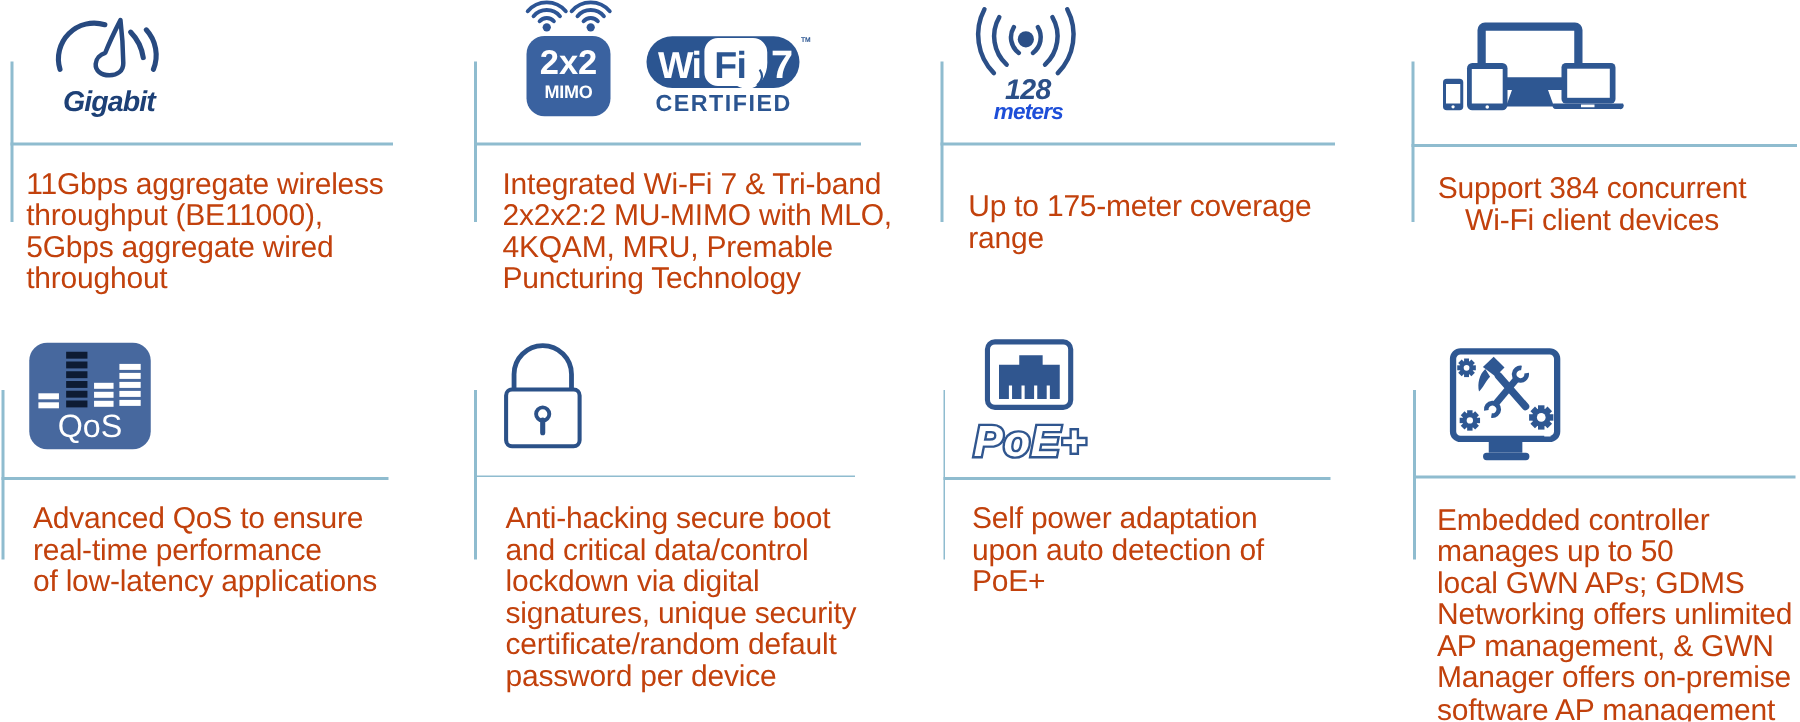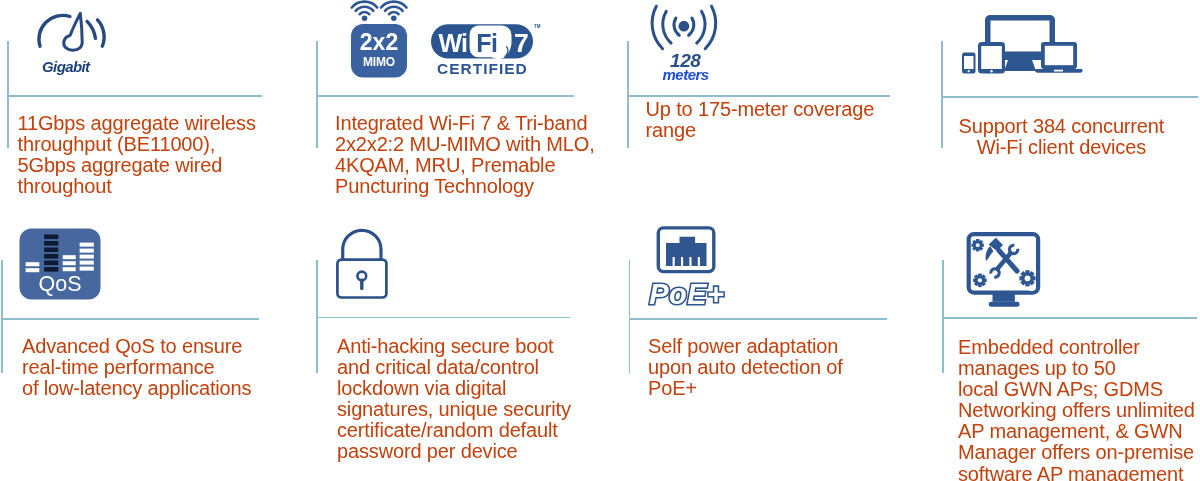--- a/index.html
+++ b/index.html
@@ -23,21 +23,21 @@
     <path d="M 87.1 21.4 A 30.7 30.7 0 0 1 95.5 38.4"></path>
     <path d="M 97.5 19.9 A 25 25 0 0 1 102.3 46.2"></path>
   </g>
   <path d="M 80.3 13.4
            C 81.1 20 82.1 34 82.2 42
            C 82.3 47.3 78.3 50.2 73.0 50.2
            C 67.0 50.2 63.5 46.8 63.8 42.6
            C 64.0 39.2 66.8 36.3 70.2 35.2
            C 73.2 27.5 77.3 19.2 80.3 13.4 Z" fill="none" stroke="#27497f" stroke-width="3" stroke-linejoin="round"></path>
 </svg>
-<div class="navy" style="position:absolute;left:42px;top:57.5px;font-size:15px;letter-spacing:-0.6px;">Gigabit</div>
+<div class="navy" style="position:absolute;left:42px;top:57.5px;font-size:19px;letter-spacing:-0.6px;">Gigabit</div>
 <div class="txt" style="left:17.5px;top:112.5px;">11Gbps aggregate wireless
 throughput (BE11000),
 5Gbps aggregate wired
 throughout</div>
 
 <div class="vline" style="left:316px;top:41px;height:107px;"></div>
 <div class="hline" style="left:316px;top:95px;width:258px;"></div>
 <svg style="left:345px;top:0px;" width="66" height="80" viewBox="0 0 66 80">
   <g fill="none" stroke="#2d5595" stroke-width="2.6" stroke-linecap="round">
     <path d="M 14.75 14.2 A 6.2 6.2 0 0 1 24.25 14.2"></path>
@@ -79,21 +79,21 @@
     <path d="M 675.9 18.1 A 13 13 0 0 0 679.2 35.3"></path>
     <path d="M 666.2 11.4 A 25.6 25.6 0 0 0 671.1 43.1"></path>
     <path d="M 656.3 6.2 A 36.5 36.5 0 0 0 662.6 48.8"></path>
     <path d="M 691.9 18.1 A 13 13 0 0 1 688.6 35.3"></path>
     <path d="M 701.6 11.4 A 25.6 25.6 0 0 1 696.7 43.1"></path>
     <path d="M 711.5 6.2 A 36.5 36.5 0 0 1 705.2 48.8"></path>
   </g>
 </svg>
 <div class="navy" style="position:absolute;left:670px;top:53px;font-size:19px;line-height:16.5px;color:#2b4f87;letter-spacing:-0.4px;">128</div>
 <div class="navy" style="position:absolute;left:662.5px;top:68px;font-size:15px;line-height:14.5px;color:#1d4ed8;letter-spacing:-0.5px;">meters</div>
-<div class="txt" style="left:645.5px;top:99px;">Up to 175-meter coverage
+<div class="txt" style="left:645.5px;top:128px;">Up to 175-meter coverage
 range</div>
 
 <div class="vline" style="left:941px;top:41px;height:107px;"></div>
 <div class="hline" style="left:941px;top:96px;width:257px;"></div>
 <svg style="left:958px;top:12px;" width="128" height="64" viewBox="0 0 128 64">
   <g fill="#2e5792">
     <rect x="27" y="3" width="70" height="45" rx="5"></rect>
     <rect x="32.5" y="8.5" width="59" height="31" fill="#ffffff"></rect>
     <path d="M 50 48 L 74 48 L 78 59 L 46 59 Z"></path>
     <rect x="20" y="30" width="27" height="31.5" rx="3.5"></rect>

